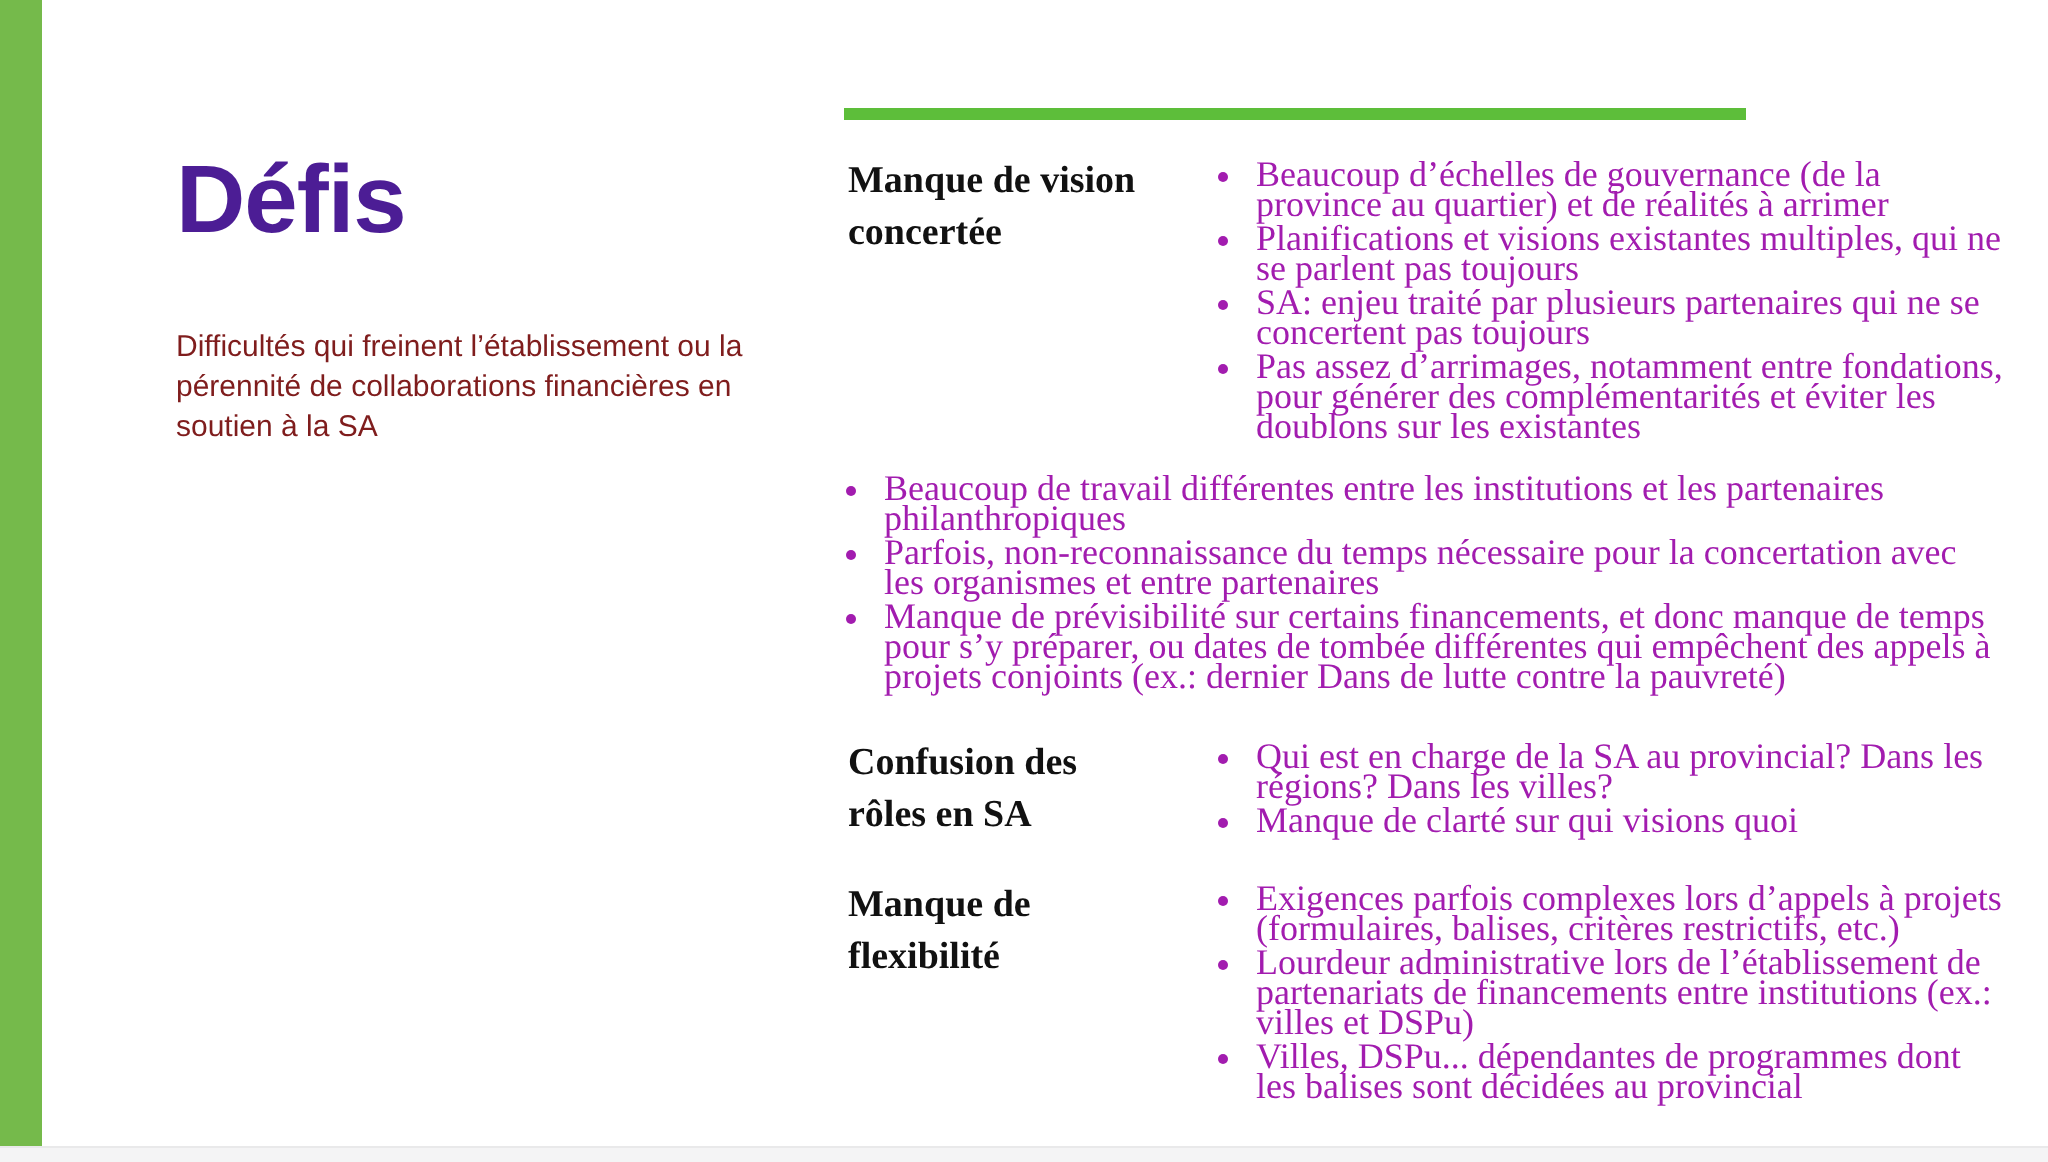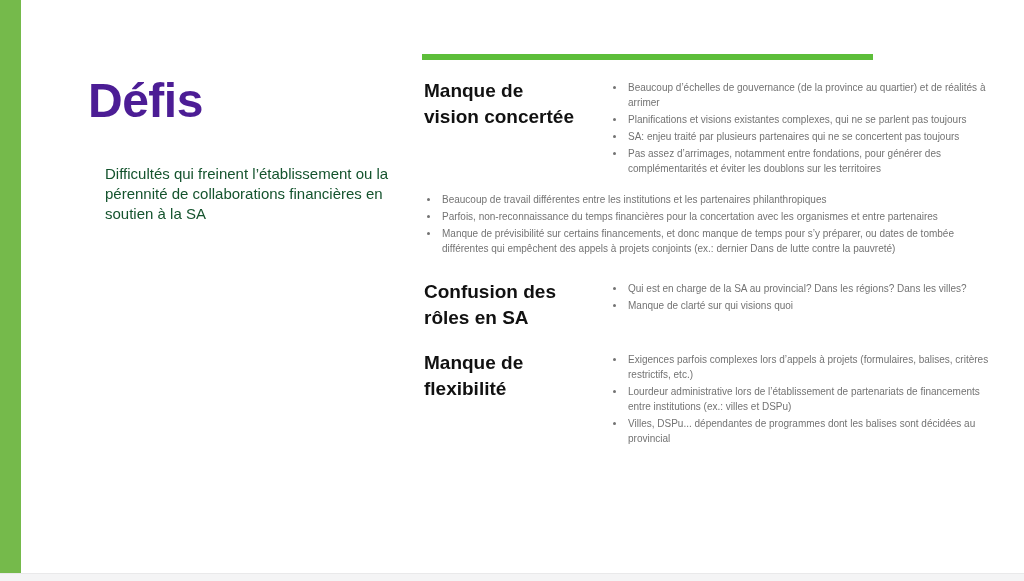--- a/index.html
+++ b/index.html
@@ -36,62 +36,63 @@
   }
   .slide-title {
     margin: 0;
     font-size: 48px;
     line-height: 1.05;
     font-weight: 800;
     letter-spacing: -0.5px;
     color: #4c1d95;
   }
   .slide-subtitle {
-    margin: 38px 0 0 17px;
+    margin: 38px 0 0 0;
     width: 288px;
     font-size: 15px;
     line-height: 20px;
-    color: #14532d;
+    color: #7f1d1d;
   }
   .green-rule {
     position: absolute;
     left: 422px;
     top: 54px;
     width: 451px;
     height: 6px;
     background: var(--accent-rule, #5dbe3a);
   }
   .sections {
     position: absolute;
     left: 424px;
     top: 78px;
     width: 578px;
   }
   .section {
     display: flex;
     align-items: flex-start;
+    font-family: Liberation Serif, serif;
   }
   .section + .section { margin-top: 14px; }
   .section:nth-child(3) { margin-top: 23px; }
   .section:nth-child(4) { margin-top: 19px; }
   .section-heading {
     flex: 0 0 158px;
     margin: 0 28px 0 0;
     font-size: 19px;
     line-height: 26px;
     font-weight: 700;
     color: #111111;
   }
   .bullet-list {
     flex: 1 1 auto;
     margin: 2px 0 0 0;
     padding: 0 0 0 16px;
-    font-size: 10px;
+    font-size: 18px;
     line-height: 15px;
-    color: #737373;
+    color: #a21caf;
     list-style: disc outside;
   }
   .bullet-list li { margin-bottom: 2px; padding-left: 2px; }
   .bullet-list li:last-child { margin-bottom: 0; }
 </style>
 </head>
 <body style="--accent-bar: #75ba4b; --accent-rule: #5dbe3a; --footer-bar: #f4f4f5;">
 
 <div class="left-accent-bar"></div>
 
@@ -100,30 +101,30 @@
   <p class="slide-subtitle">Difficultés qui freinent l’établissement ou la pérennité de collaborations financières en soutien à la SA</p>
 </div>
 
 <div class="green-rule"></div>
 
 <div class="sections">
   <div class="section">
     <h2 class="section-heading">Manque de vision concertée</h2>
     <ul class="bullet-list">
         <li>Beaucoup d’échelles de gouvernance (de la province au quartier) et de réalités à arrimer</li>
-        <li>Planifications et visions existantes complexes, qui ne se parlent pas toujours</li>
+        <li>Planifications et visions existantes multiples, qui ne se parlent pas toujours</li>
         <li>SA: enjeu traité par plusieurs partenaires qui ne se concertent pas toujours</li>
-        <li>Pas assez d’arrimages, notamment entre fondations, pour générer des complémentarités et éviter les doublons sur les territoires</li>
+        <li>Pas assez d’arrimages, notamment entre fondations, pour générer des complémentarités et éviter les doublons sur les existantes</li>
       </ul>
   </div>
 
   <div class="section">
     <ul class="bullet-list">
         <li>Beaucoup de travail différentes entre les institutions et les partenaires philanthropiques</li>
-        <li>Parfois, non-reconnaissance du temps financières pour la concertation avec les organismes et entre partenaires</li>
+        <li>Parfois, non-reconnaissance du temps nécessaire pour la concertation avec les organismes et entre partenaires</li>
         <li>Manque de prévisibilité sur certains financements, et donc manque de temps pour s’y préparer, ou dates de tombée différentes qui empêchent des appels à projets conjoints (ex.: dernier Dans de lutte contre la pauvreté)</li>
       </ul>
   </div>
 
   <div class="section">
     <h2 class="section-heading">Confusion des rôles en SA</h2>
     <ul class="bullet-list">
         <li>Qui est en charge de la SA au provincial? Dans les régions? Dans les villes?</li>
         <li>Manque de clarté sur qui visions quoi</li>
       </ul>

